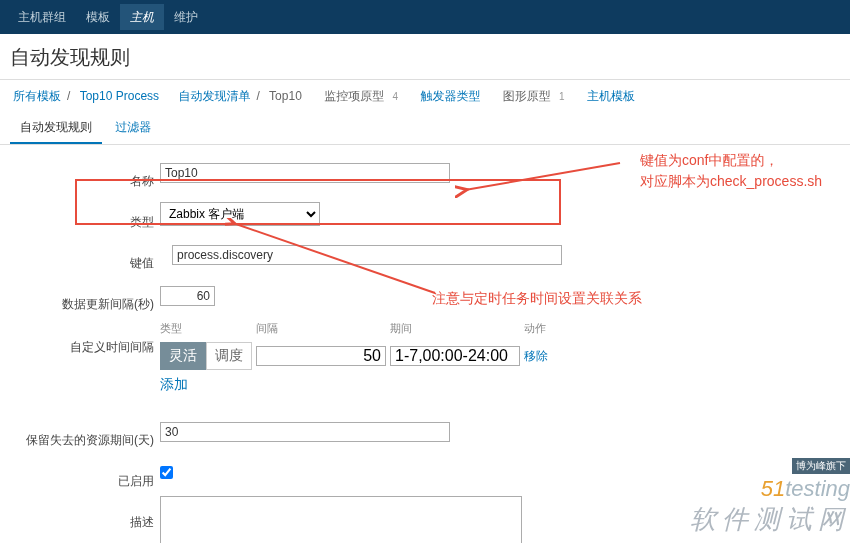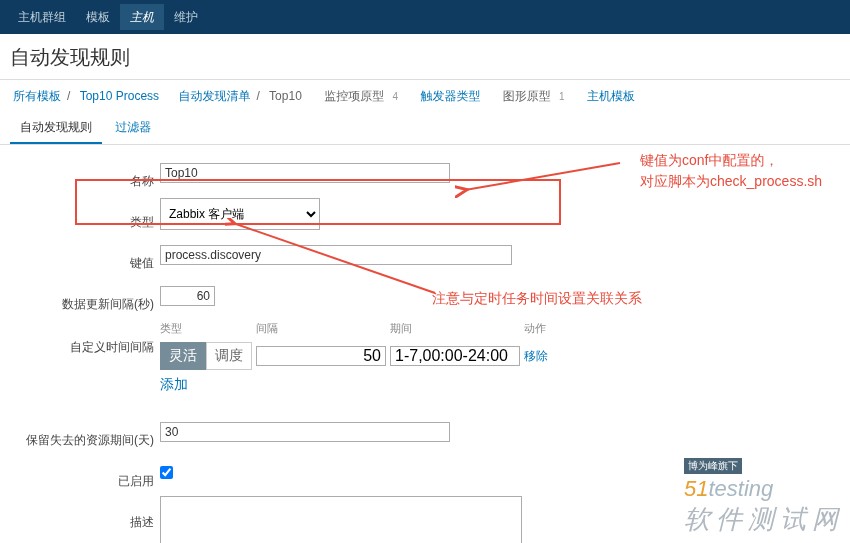--- a/index.html
+++ b/index.html
@@ -18,21 +18,21 @@
     
     .tabs { padding: 0 10px; background: #fff; border-bottom: 1px solid #ddd; }
     .tab { display: inline-block; padding: 6px 10px; color: #0275b8; cursor: pointer; font-size: 12px; }
     .tab.active { border-bottom: 2px solid #0275b8; color: #333; }
     
     .form-container { padding: 10px 10px 10px 0; background: #fff; }
     .form-row { display: flex; align-items: center; margin-bottom: 6px; }
     .form-label { width: 160px; text-align: right; padding-right: 6px; color: #454545; font-size: 12px; margin-top: 18px; }
     .form-input { border: 1px solid #acacac; padding: 2px 4px; font-size: 12px; height: 20px; color: #333; }
     .form-input-wide { width: 290px; }
-    .form-select { border: 1px solid #acacac; padding: 0 4px; font-size: 12px; height: 32px; width: 160px; background: #fff; }
+    .form-select { border: 1px solid #acacac; padding: 0 4px; font-size: 12px; height: 24px; width: 160px; background: #fff; }
     .form-input-small { width: 55px; text-align: right; }
     .form-textarea { border: 1px solid #acacac; width: 362px; height: 86px; resize: both; font-size: 12px; padding: 2px 4px; }
     
     .red-box { position: absolute; border: 2px solid #e74c3c; pointer-events: none; }
     .red-box-1 { top: 179px; left: 75px; width: 486px; height: 46px; }
     
     .interval-table { border-collapse: collapse; }
     .interval-table th { text-align: left; font-weight: normal; color: #888; padding: 2px 6px 4px 0; font-size: 11px; }
     .interval-table td { padding: 2px 4px 2px 0; vertical-align: middle; }
     .seg-btn { display: inline-block; padding: 4px 8px; font-size: 14px; text-align: center; cursor: pointer; border: 1px solid #ccc; }
@@ -46,21 +46,21 @@
     .btn { display: inline-block; padding: 5px 14px; font-size: 12px; cursor: pointer; margin-right: 6px; border: 1px solid #0275b8; border-radius: 2px; }
     .btn-primary { background: #0275b8; color: #fff; }
     .btn-secondary { background: #fff; color: #0369a1; }
     
     .annotation { position: absolute; color: #e74c3c; font-size: 14px; line-height: 1.5; pointer-events: none; }
     .annotation-1 { top: 150px; left: 604px; margin-left: 36px; }
     .annotation-2 { top: 288px; left: 432px; }
     
     .arrow { position: absolute; pointer-events: none; }
     
-    .watermark { position: absolute; right: 6px; bottom: 6px; font-family: "SimSun", serif; color: #a8b8c2; text-align: left; pointer-events: none; }
+    .watermark { position: absolute; right: 0; bottom: 6px; font-family: "SimSun", serif; color: #a8b8c2; text-align: right; pointer-events: none; }
     .watermark .wm-badge { background: #4a6577; color: #fff; font-size: 10px; padding: 1px 4px; display: inline-block; margin-bottom: 2px; }
     .watermark .wm-logo { font-size: 22px; color: #a8b8c2; font-style: italic; }
     .watermark .wm-logo .num { color: #e8a030; }
     .watermark .wm-cn { font-size: 26px; color: #b0b8c0; letter-spacing: 6px; font-style: italic; }
   </style>
 </head>
 <body>
 
 <div class="top-nav">
   <div class="top-nav-item">主机群组</div>
@@ -96,21 +96,21 @@
   <div class="form-row">
     <div class="form-label">名称</div>
     <input class="form-input form-input-wide" value="Top10" style="">
   </div>
   <div class="form-row">
     <div class="form-label">类型</div>
     <select class="form-select"><option>Zabbix 客户端</option></select>
   </div>
   <div class="form-row">
     <div class="form-label">键值</div>
-    <input class="form-input" style="width: 352px;" value="process.discovery">
+    <input class="form-input" style="width: 390px; margin-left: 12px;" value="process.discovery">
   </div>
   <div class="form-row">
     <div class="form-label">数据更新间隔(秒)</div>
     <input class="form-input form-input-small" value="60" style="">
   </div>
   <div class="form-row" style="align-items:flex-start">
     <div class="form-label" style="padding-top:2px">自定义时间间隔</div>
     <div>
       <table class="interval-table">
         <tbody>

